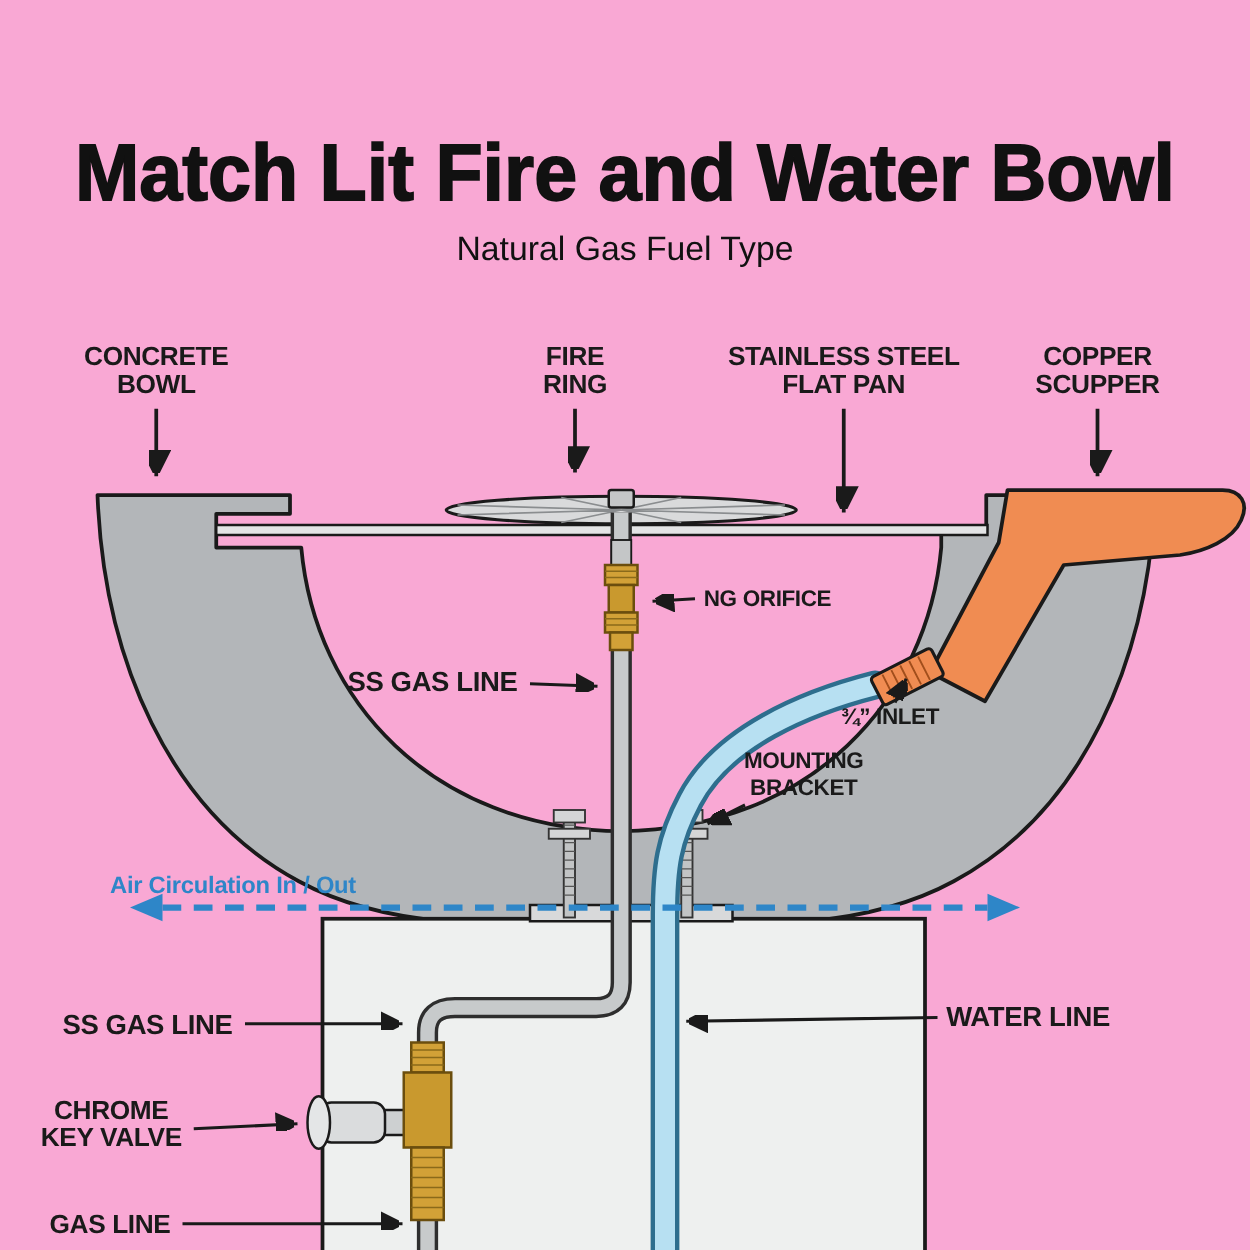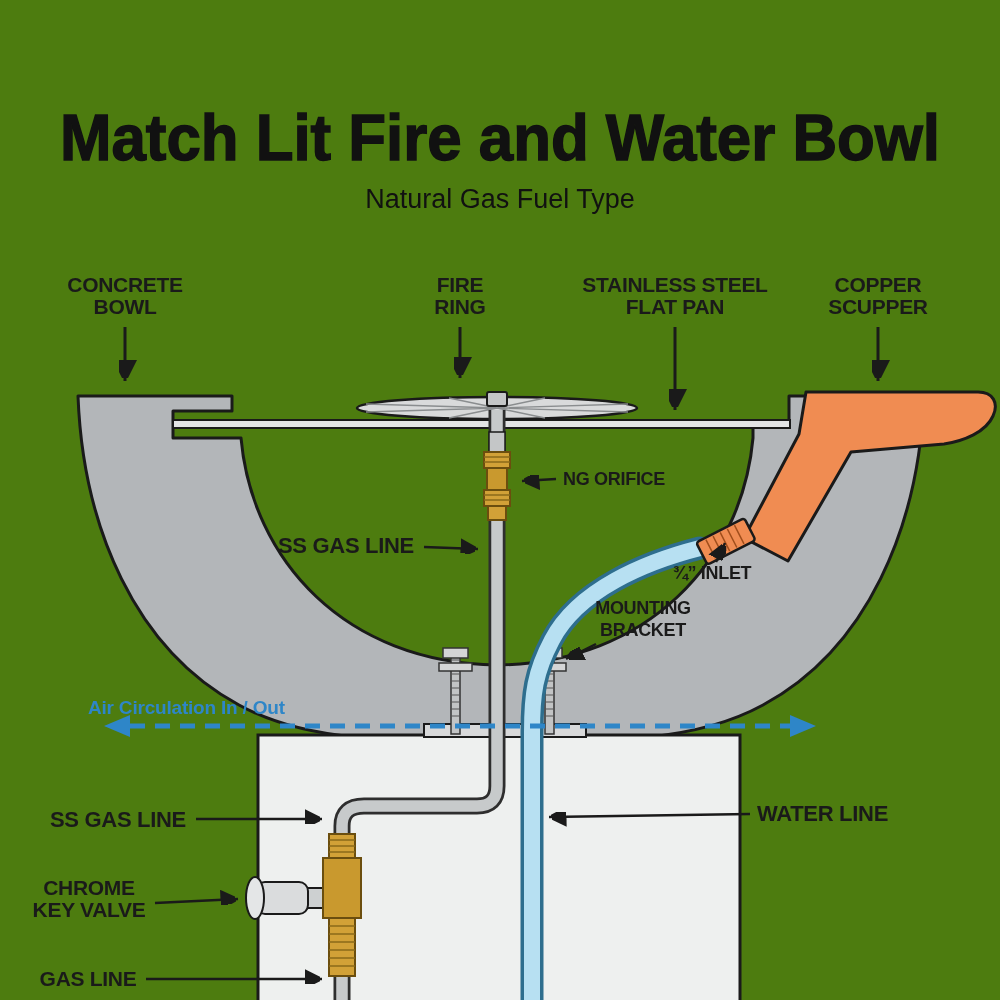--- a/index.html
+++ b/index.html
@@ -1,16 +1,16 @@
 <!DOCTYPE html>
 <html><head>
 <meta charset="utf-8">
 <style>
   html,body{margin:0;padding:0;background:#ffffff;}
-  .stage{width:1000px;height:1000px;position:relative;background:#4d7c0f;overflow:hidden;}
+  .stage{width:1000px;height:1000px;position:relative;background:#f9a8d4;overflow:hidden;}
   svg{display:block;}
   text{font-family:"Liberation Sans","DejaVu Sans",sans-serif;}
   .title-txt{font-size:64px;font-weight:bold;fill:#111;paint-order:stroke;stroke:#111;stroke-width:1.4px;}
   .subtitle-txt{font-size:27px;fill:#111;}
   .lbl{font-size:21px;font-weight:bold;fill:#1a1a1a;letter-spacing:-0.3px;}
   .lbl-lg{font-size:22px;font-weight:bold;fill:#1a1a1a;letter-spacing:-0.3px;}
   .lbl-sm{font-size:18px;font-weight:bold;fill:#1a1a1a;letter-spacing:-0.3px;}
   .blue-lbl{font-size:19px;font-weight:bold;letter-spacing:-0.2px;}
   .callout-line{stroke:#1a1a1a;stroke-width:2.5;fill:none;}
   .callout-line-thick{stroke:#1a1a1a;stroke-width:3;fill:none;}

